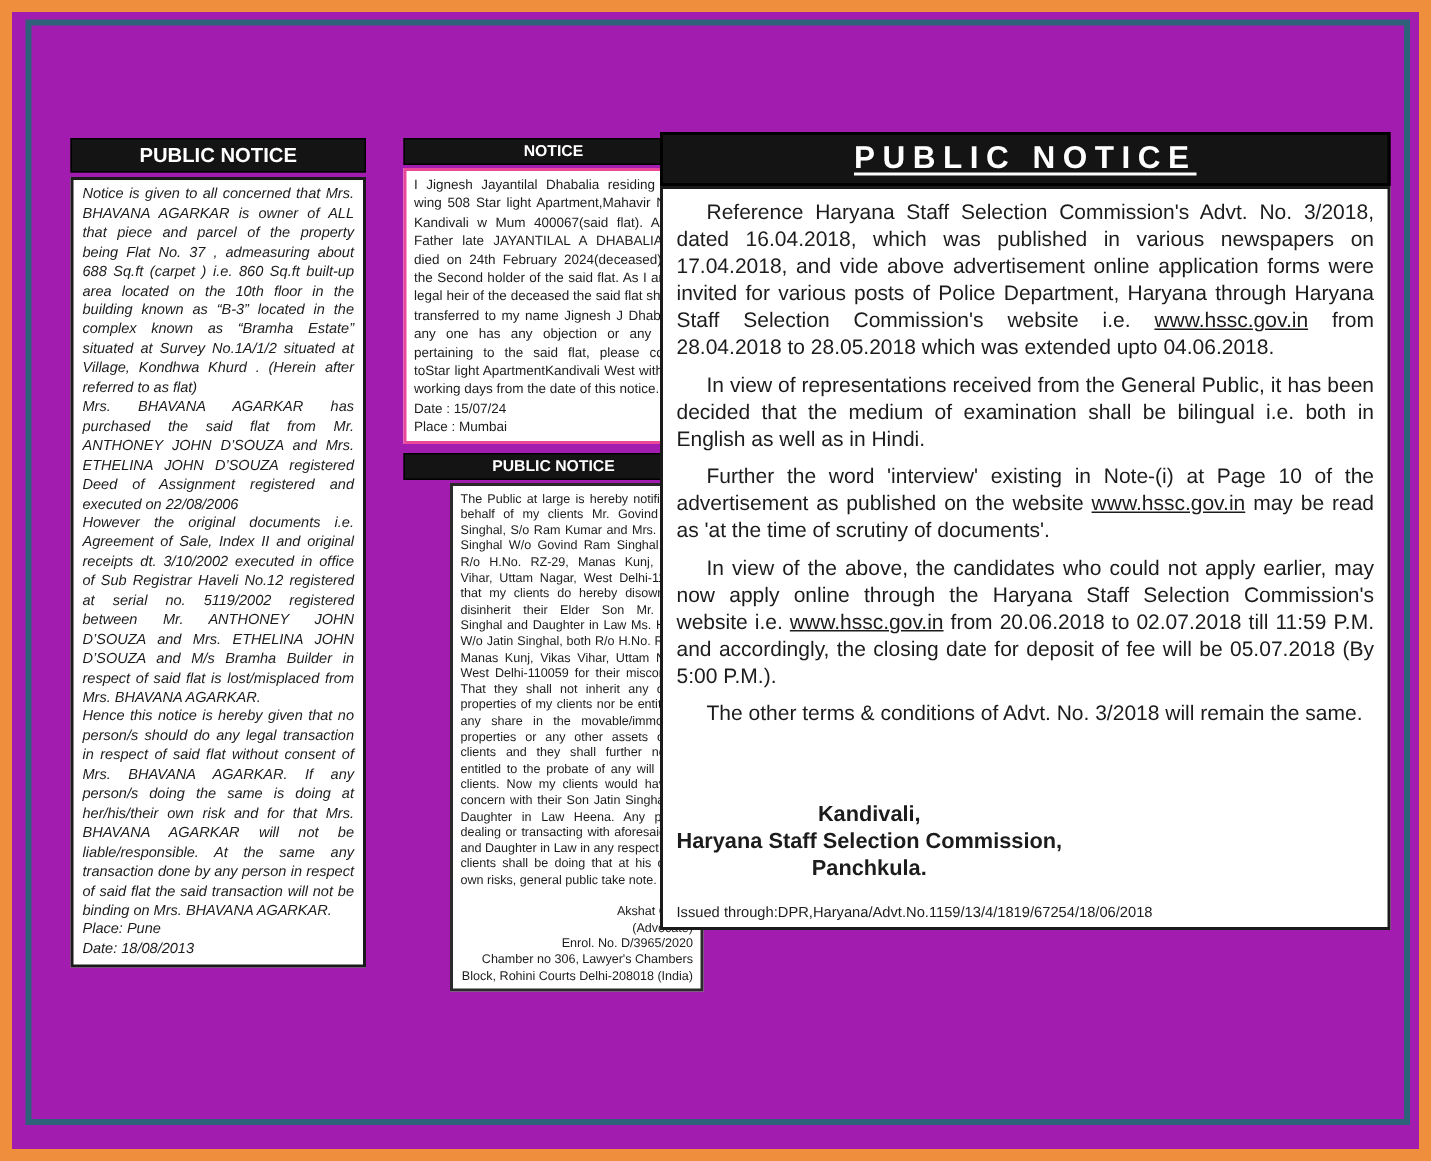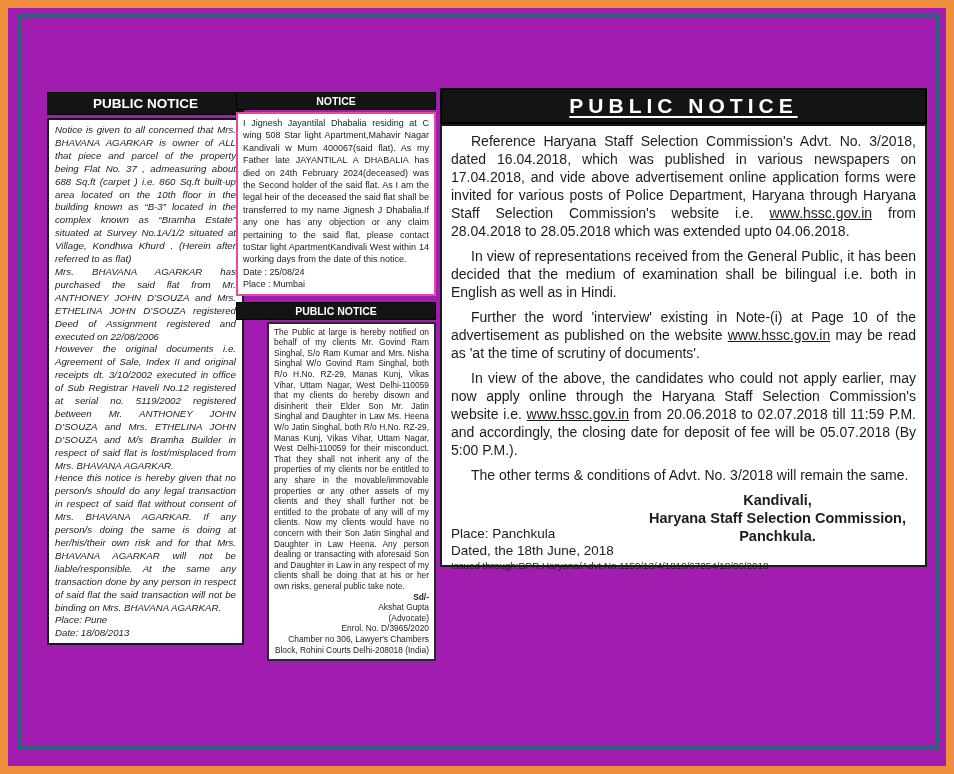--- a/index.html
+++ b/index.html
@@ -5,21 +5,21 @@
   html,body { margin:0; padding:0; background:#ffffff; }
   .page {
     position:relative; width:954px; height:774px; overflow:hidden;
     background:#a21caf; font-family:"Liberation Sans", sans-serif; color:#1c1c1c;
   }
   .orange-frame { position:absolute; inset:0; border:8px solid #EF8E3C; box-sizing:border-box; pointer-events:none; }
   .teal-frame { position:absolute; left:17px; top:13px; width:923px; height:737px; border:4px solid #2E627A; box-sizing:border-box; pointer-events:none; }
 
   .col { position:absolute; }
   .col1 { left:47px;  top:92px; width:197px; }
-  .col2 { left:236px; top:92px; width:200px; }
+  .col2 { left:269px; top:92px; width:200px; }
   .col3 { left:440px; top:88px; width:487px; }
 
   .nbar {
     background:#141414; color:#ffffff; font-weight:700; text-align:center;
     border:1px solid #000; box-sizing:border-box;
   }
   .col1 .nbar { font-size:13.5px; padding:3px 2px; }
   .col2 .nbar { font-size:10.5px; padding:2px; }
   .col3 .nbar { font-size:21px; letter-spacing:5px; padding:4px 2px; border:2px solid #000; }
   .col3 .nbar span { text-decoration:underline; text-underline-offset:3px; }
@@ -45,21 +45,21 @@
     border:2px solid #2a2a2a; margin-top:2px; padding:3px 5px 4px;
     font-size:8.4px; line-height:10.6px; text-align:justify;margin-left:31px;
   }
   .box-singhal p { margin:0; }
   .sig { text-align:right; }
   .sig .sd { font-weight:700; }
 
   .box-hssc {
     border:2px solid #1a1a1a; padding:6px 9px 3px;
     font-size:14px; line-height:18px; text-align:justify;
-    height:443px; display:flex; flex-direction:column;
+    height:496px; display:flex; flex-direction:column;
   }
   .box-hssc p.para { margin:0 0 7px; text-indent:20px; }
   .u { text-decoration:underline; }
   .hssc-footer { margin-top:auto; display:flex; justify-content:space-between; align-items:flex-end; }
   .hssc-left { font-size:13.5px; line-height:17px; text-align:left; }
   .hssc-left div { margin:0; }
   .hssc-sig { font-weight:700; text-align:center; font-size:14.5px; line-height:18px; margin:0 10px 14px 0; }
   .issued { font-size:9.8px; line-height:12px; margin-top:1px; text-align:left; }
 </style>
 </head>
@@ -83,21 +83,21 @@
     </div>
   </div>
 
   <div class="col col2">
     <div>
       <div class="nbar">
         <span>NOTICE</span>
       </div>
       <div class="nbox box-dhabalia">
         <p>I Jignesh Jayantilal Dhabalia residing at C wing 508 Star light Apartment,Mahavir Nagar Kandivali w Mum 400067(said flat). As my Father late JAYANTILAL A DHABALIA has died on 24th February 2024(deceased) was the Second holder of the said flat. As I am the legal heir of the deceased the said flat shall be transferred to my name Jignesh J Dhabalia.If any one has any objection or any claim pertaining to the said flat, please contact toStar light ApartmentKandivali West within 14 working days from the date of this notice.</p>
-        <p class="meta">Date : 25/08/24</p>
+        <p class="meta">Date : 15/07/24</p>
         <p class="meta">Place : Mumbai</p>
       </div>
     </div>
 
     <div class="gap"></div>
 
     <div>
       <div class="nbar">
         <span>PUBLIC NOTICE</span>
       </div>
@@ -120,24 +120,20 @@
       <span>PUBLIC NOTICE</span>
     </div>
     <div class="nbox box-hssc">
       <p class="para"><span>Reference Haryana Staff Selection Commission's Advt. No. 3/2018, dated 16.04.2018, which was published in various newspapers on 17.04.2018, and vide above advertisement online application forms were invited for various posts of Police Department, Haryana through Haryana Staff Selection Commission's website i.e. </span><span class="u">www.hssc.gov.in</span><span> from 28.04.2018 to 28.05.2018 which was extended upto 04.06.2018.</span></p>
       <p class="para">In view of representations received from the General Public, it has been decided that the medium of examination shall be bilingual i.e. both in English as well as in Hindi.</p>
       <p class="para"><span>Further the word 'interview' existing in Note-(i) at Page 10 of the advertisement as published on the website </span><span class="u">www.hssc.gov.in</span><span> may be read as 'at the time of scrutiny of documents'.</span></p>
       <p class="para"><span>In view of the above, the candidates who could not apply earlier, may now apply online through the Haryana Staff Selection Commission's website i.e. </span><span class="u">www.hssc.gov.in</span><span> from 20.06.2018 to 02.07.2018 till 11:59 P.M. and accordingly, the closing date for deposit of fee will be 05.07.2018 (By 5:00 P.M.).</span></p>
       <p class="para">The other terms &amp; conditions of Advt. No. 3/2018 will remain the same.</p>
 
       <div class="hssc-footer">
-        <div class="hssc-left">
-          <div>Place: Panchkula</div>
-          <div>Dated, the 18th June, 2018</div>
-        </div>
         <div class="hssc-sig">
           <div>Kandivali,</div>
           <div>Haryana Staff Selection Commission,</div>
           <div>Panchkula.</div>
         </div>
       </div>
       <div class="issued">Issued through:DPR,Haryana/Advt.No.1159/13/4/1819/67254/18/06/2018</div>
     </div>
   </div>
 </div>

